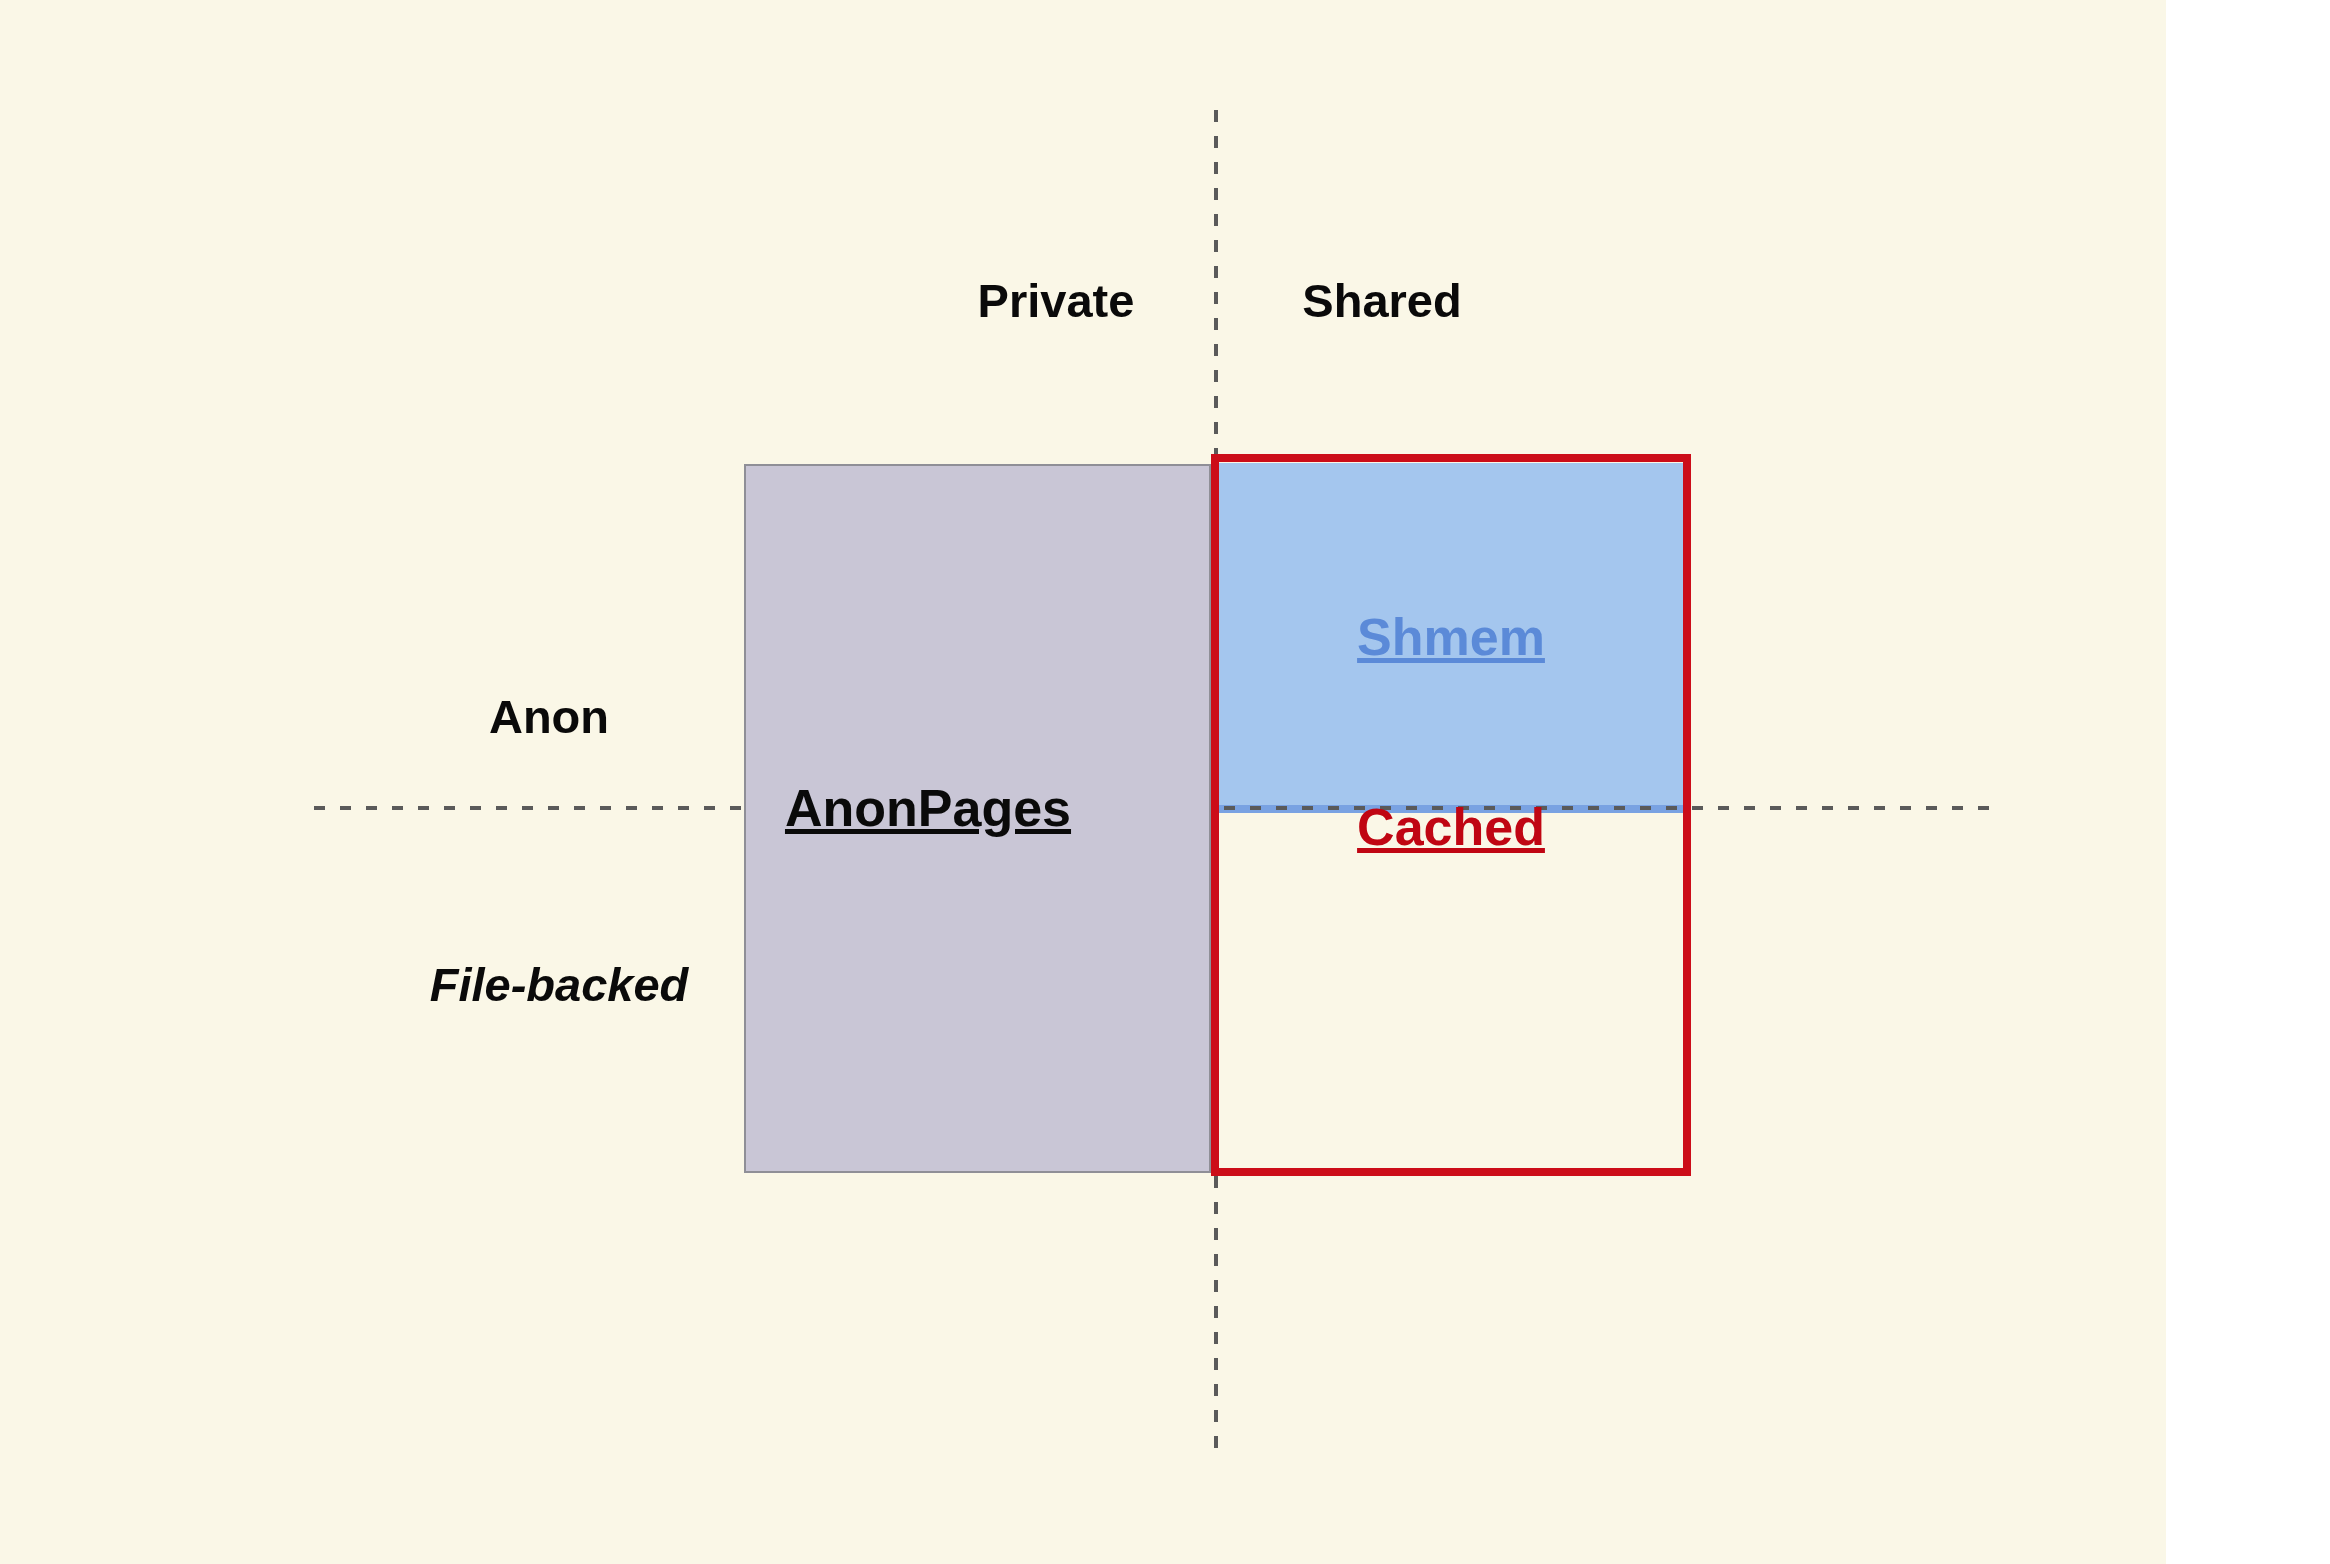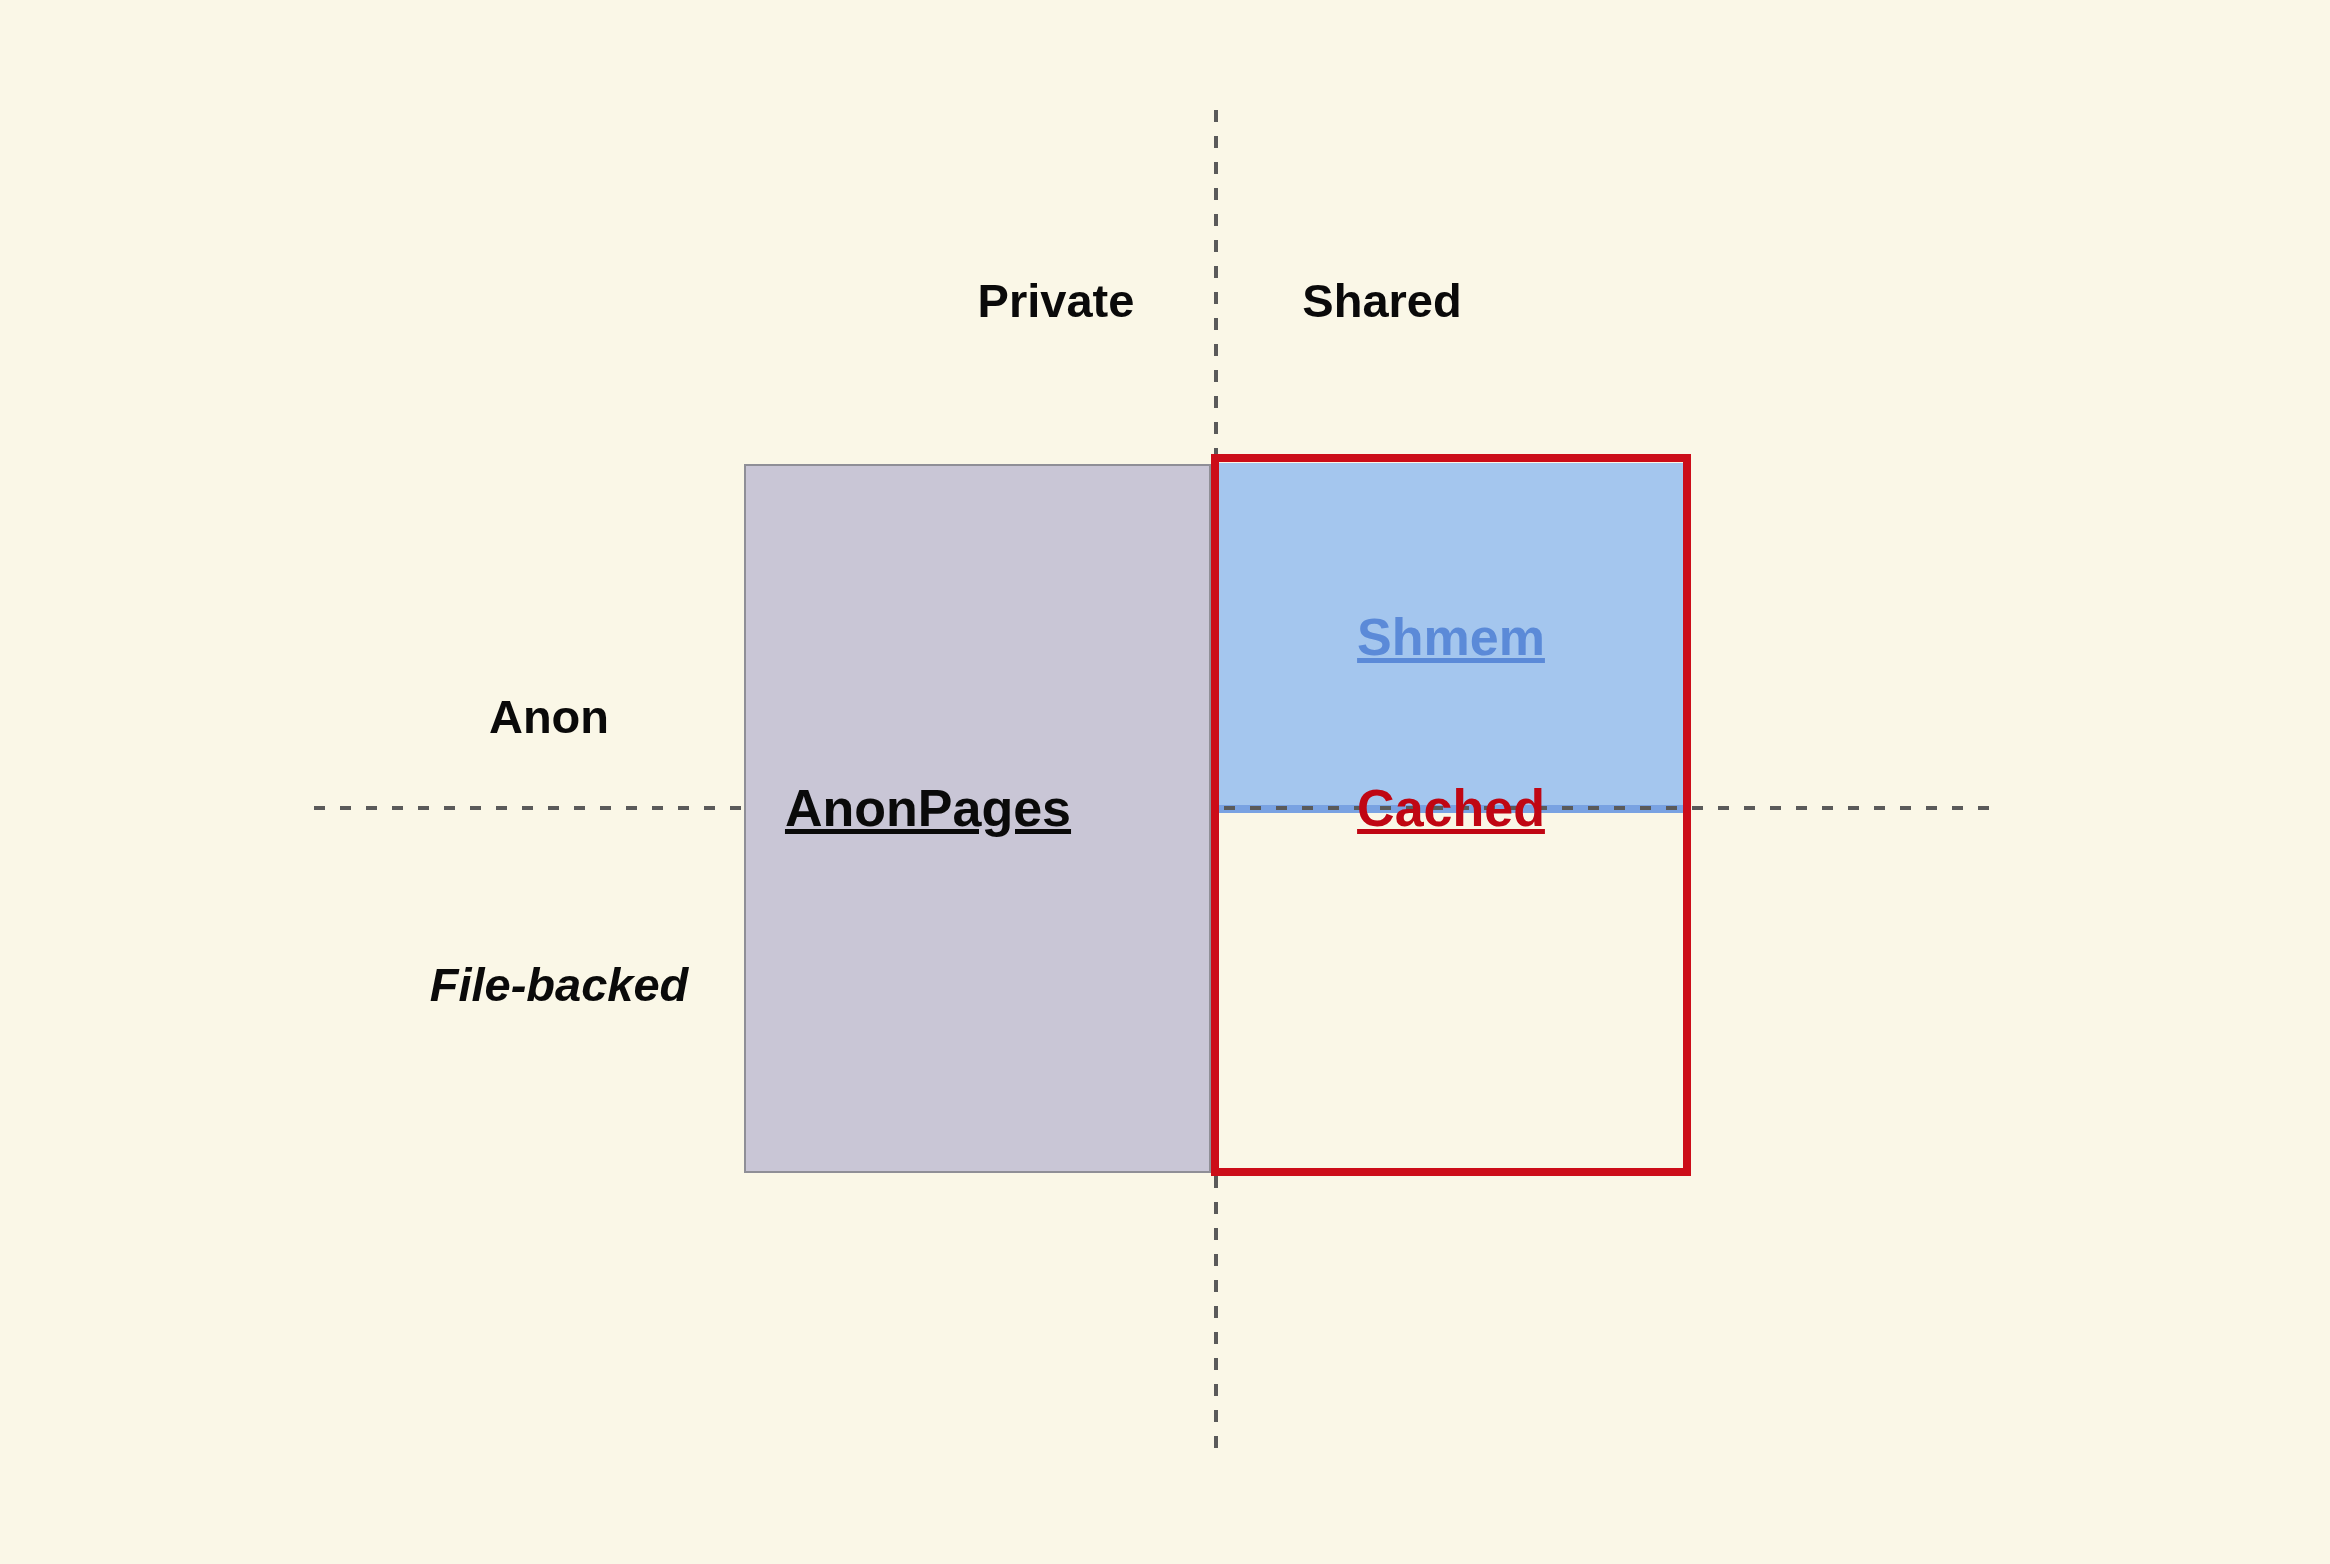--- a/index.html
+++ b/index.html
@@ -1,18 +1,18 @@
 <!DOCTYPE html>
 <html style="font-size:13px"><head>
 <meta charset="utf-8">
 <style>
   html, body { margin: 0; padding: 0; }
   .canvas {
     position: relative;
-    width: 2330px;
+    width: 2166px;
     height: 1565px;
     overflow: hidden;
     font-family: "Liberation Sans", "DejaVu Sans", sans-serif;
   }
   .axis-line { position: absolute; z-index: 2; }
   .v-dash {
     left: 1214px; top: 110px;
     width: 4.1px; height: 1347px;
     background: repeating-linear-gradient(to bottom,
       var(--dash, #5a5a5a) 0 12.2px, transparent 12.2px 26px);
@@ -77,15 +77,15 @@
   <div class="label axis-label lbl-shared" style="color: rgb(10, 10, 10);">Shared</div>
 
   <div class="label axis-label lbl-anon" style="color: rgb(10, 10, 10);">Anon</div>
 
   <div class="label axis-label lbl-fileb" style="color: rgb(10, 10, 10);">File-backed</div>
 
   <div class="label region-label lbl-anonpages" style="color: rgb(10, 10, 10);">AnonPages</div>
 
   <div class="label region-label lbl-shmem" style="color: rgb(91, 138, 216);">Shmem</div>
 
-  <div class="label region-label lbl-cached" style="color: rgb(192, 6, 19);">Cached</div>
+  <div class="label region-label lbl-cached" style="color: rgb(192, 6, 19); margin-top: 19px;">Cached</div>
 </div>
 
 
 </body></html>

